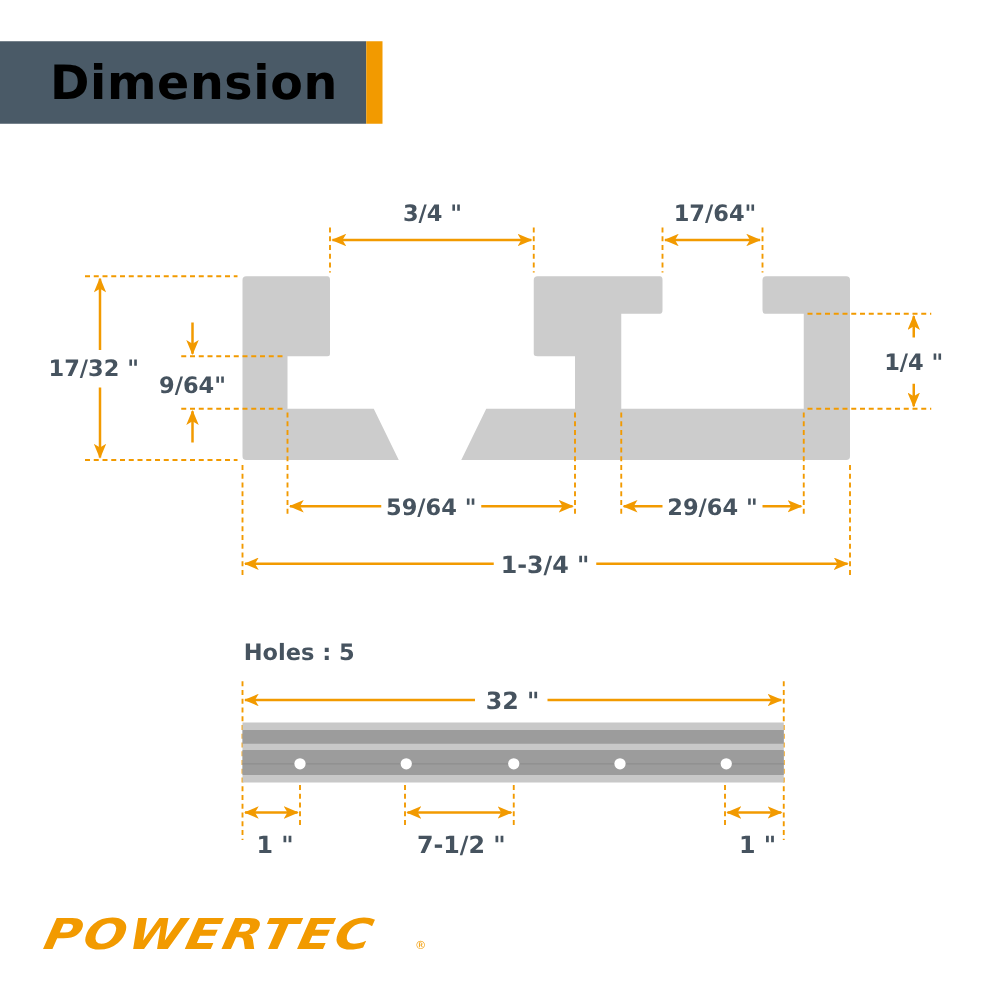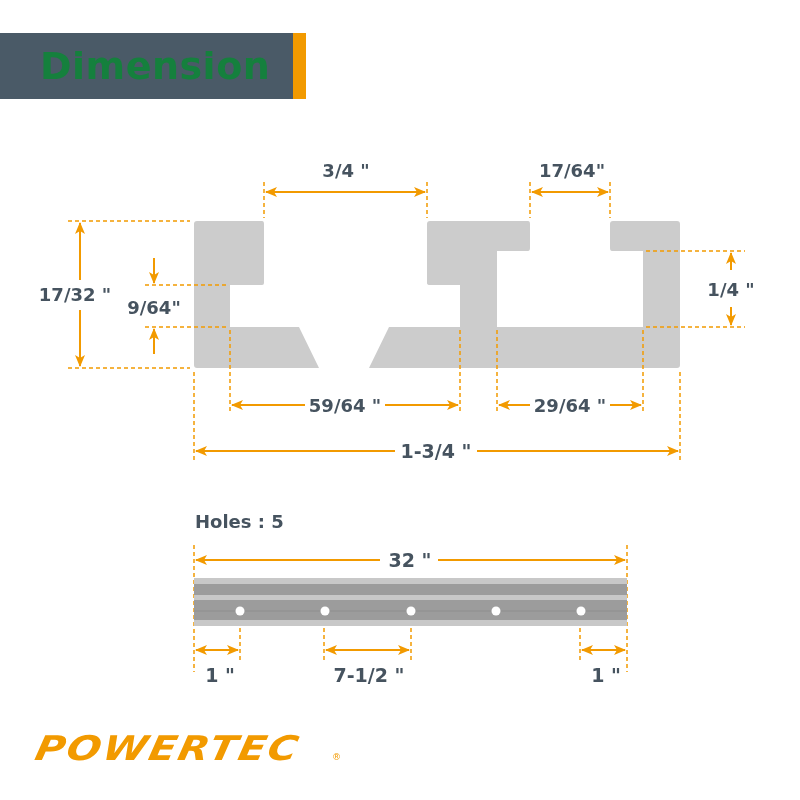--- a/index.html
+++ b/index.html
@@ -3,21 +3,21 @@
 <meta charset="utf-8">
 <style>
   html, body { margin: 0; padding: 0; background: #ffffff; }
   body { width: 800px; height: 800px; position: relative; overflow: hidden;
          font-family: "DejaVu Sans", "Liberation Sans", sans-serif; }
   .header-bar { position: absolute; left: 0; top: 33px; width: 293px; height: 66px;
                 background: #4a5a67; }
   .header-accent { position: absolute; left: 293px; top: 33px; width: 13px; height: 66px;
                    background: #f29a00; }
   .header-title { position: absolute; left: 40px; top: 38px; height: 56px; line-height: 56px;
-                  color: #15803d; font-size: 38px; font-weight: bold; letter-spacing: 0.5px; }
+                  color: #000000; font-size: 38px; font-weight: bold; letter-spacing: 0.5px; }
   svg.diagram { position: absolute; left: 0; top: 0; }
   .lbl { font-family: "DejaVu Sans", "Liberation Sans", sans-serif; font-weight: bold;
          fill: #46535f; }
   .logo { position: absolute; left: 36px; top: 728px; height: 40px; line-height: 40px;
           color: #f29a00; font-size: 40px; font-weight: bold; font-style: italic;
           letter-spacing: 2px; font-family: "DejaVu Sans", "Liberation Sans", sans-serif;
           transform: skewX(-12deg) scaleY(0.85); transform-origin: left center; }
   .logo-reg { position: absolute; left: 332px; top: 752px; font-size: 9px; color: #f29a00;
               font-family: "DejaVu Sans", sans-serif; }
 </style>

